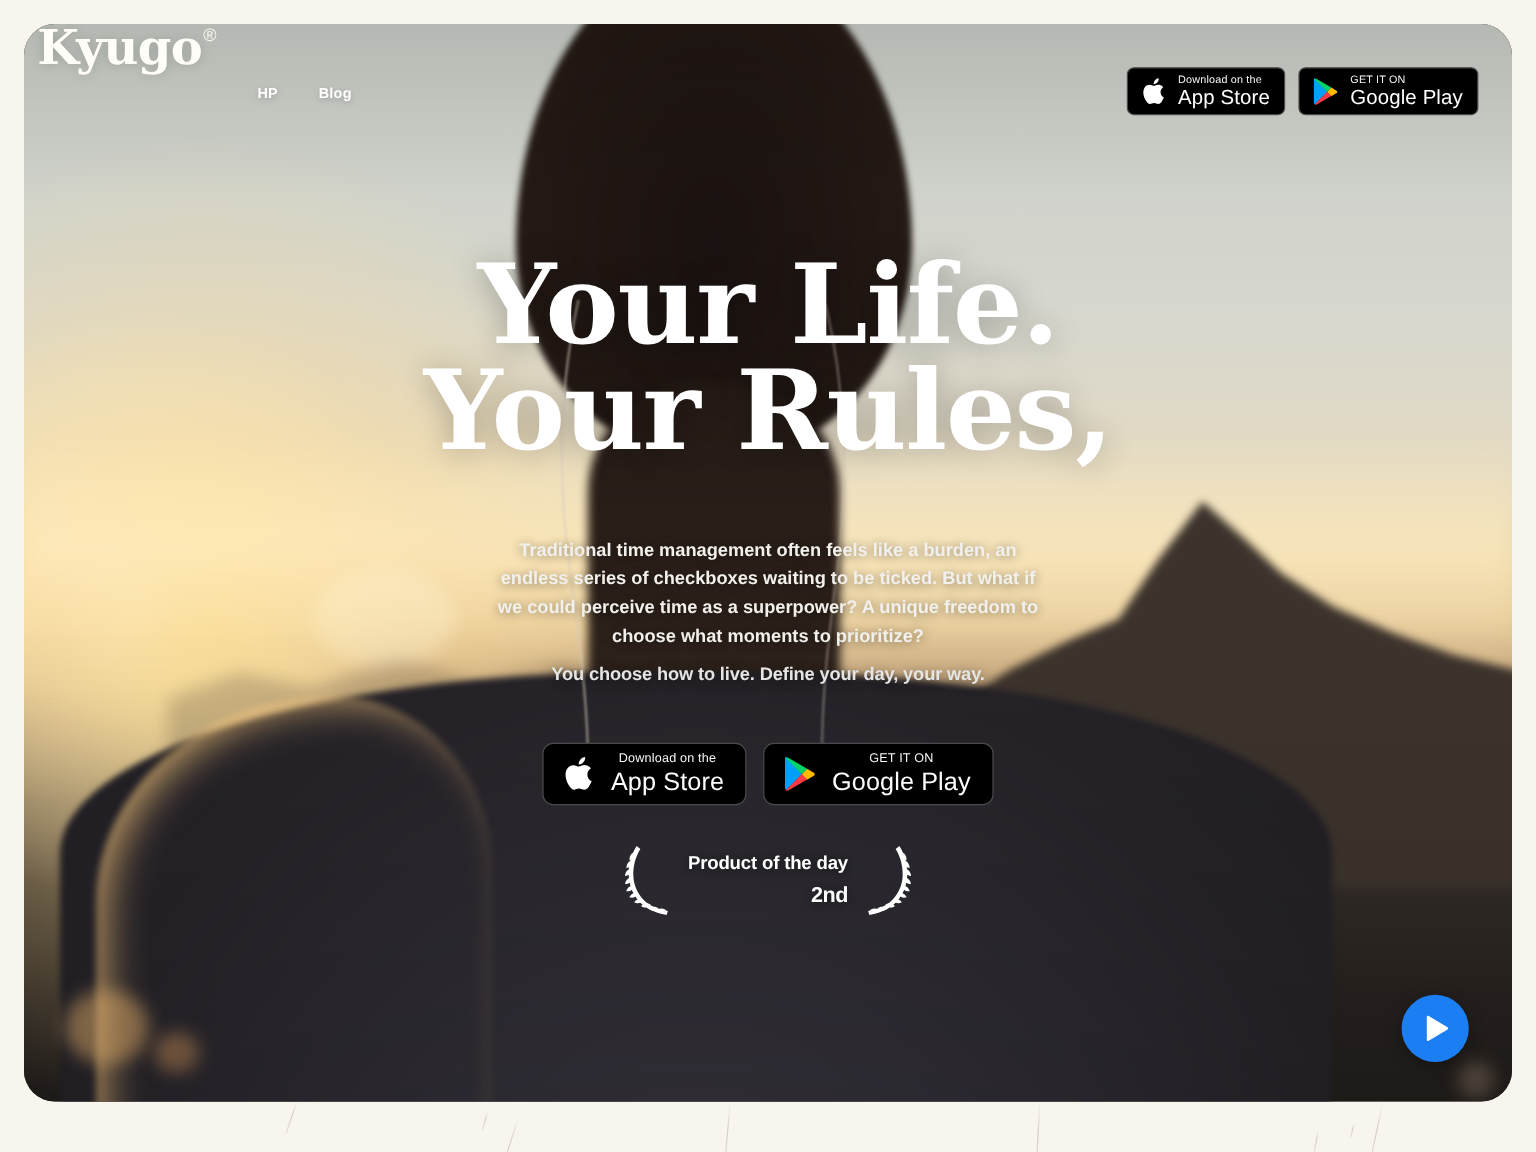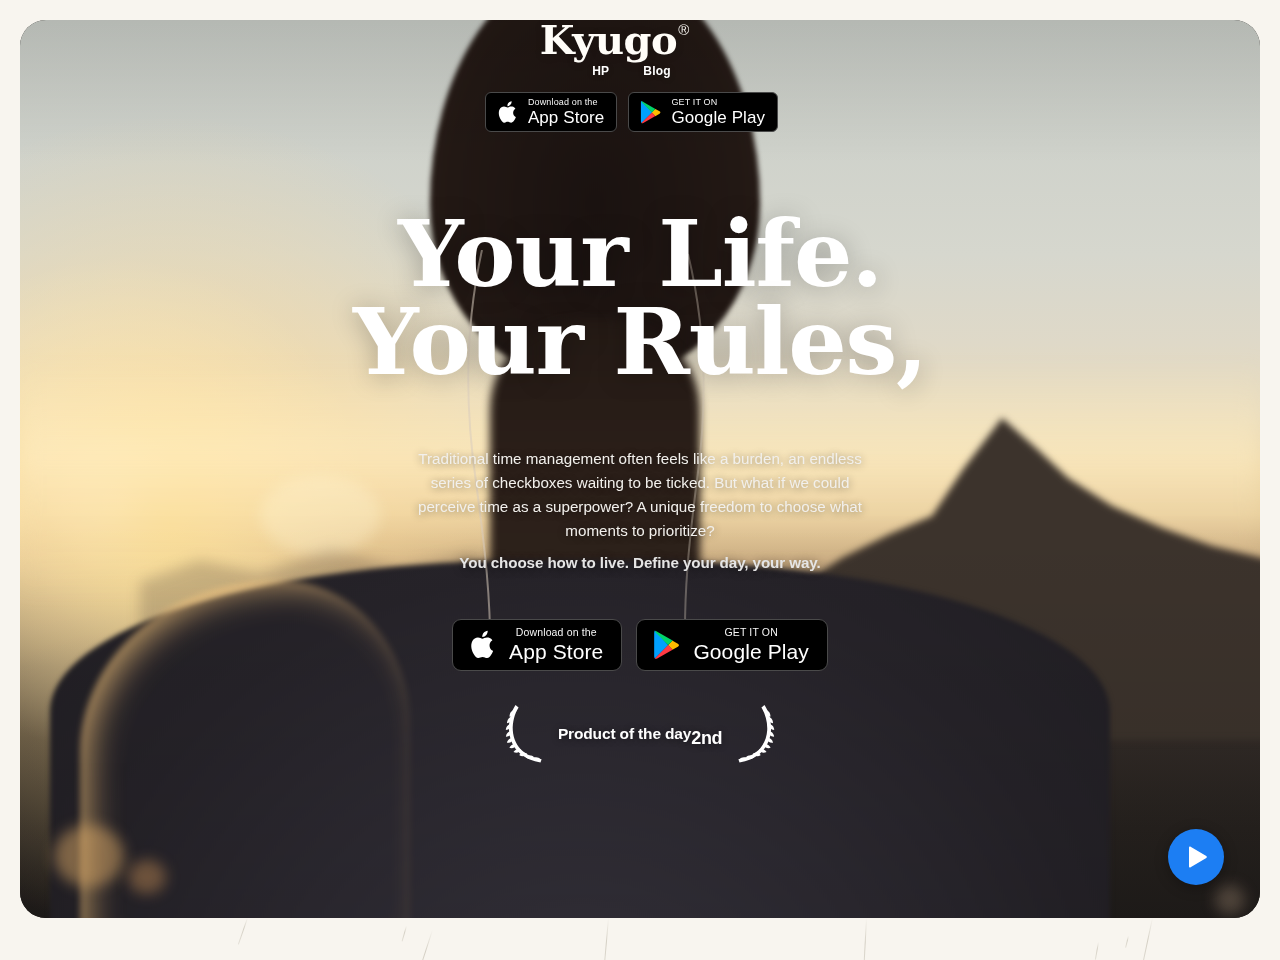--- a/index.html
+++ b/index.html
@@ -178,24 +178,22 @@
       linear-gradient(to bottom, rgba(0,0,0,0.10) 0%, rgba(0,0,0,0.0) 16%, rgba(0,0,0,0.0) 56%, rgba(0,0,0,0.12) 100%);
     pointer-events: none;
   }
 
   
   .topbar {
     position: absolute;
     left: 0; right: 0; top: 0;
     height: 112px;
     display: flex;
-    align-items: center;
     padding: 0 28px 0 11px;
     z-index: 6;
-    flex-direction: column;
   }
   .brand {
     display: flex;
     align-items: flex-start;
     color: #fffdf8;
     margin-right: 34px;
     cursor: pointer;
   }
   .brand-name {
     font-family: "DejaVu Serif", "Liberation Serif", serif;
@@ -283,21 +281,21 @@
     text-shadow: 0 2px 26px rgba(0,0,0,0.28);
   }
   .headline span { display: block; }
 
   .subcopy {
     margin-top: 60px;
     width: 470px;
     color: #f2f0ec;
     font-size: 15.2px;
     line-height: 1.58;
-    font-weight: 400;
+    font-weight: 700;
     text-shadow: 0 1px 9px rgba(0,0,0,0.48);
   }
   .subcopy-bold {
     margin-top: 11px;
     color: #e5e5e5;
     font-size: 15.2px;
     font-weight: 700;
     letter-spacing: -0.1px;
     text-shadow: 0 1px 9px rgba(0,0,0,0.5);
   }
@@ -312,21 +310,21 @@
   
   .award {
     margin-top: 32px;
     display: flex;
     align-items: center;
     justify-content: center;
     gap: 12px;
     color: #fff;
   }
   .laurel { width: 44px; height: 62px; flex: none; }
-  .award-text { display: flex; flex-direction: row; align-items: center; line-height: 1; }
+  .award-text { display: flex; flex-direction: column; align-items: flex-end; line-height: 1; }
   .award-label { font-size: 15.5px; font-weight: 700; letter-spacing: -0.15px; text-shadow: 0 1px 7px rgba(0,0,0,0.45); }
   .award-rank  { font-size: 18px; font-weight: 700; margin-top: 9px; letter-spacing: -0.4px; text-shadow: 0 1px 7px rgba(0,0,0,0.45); }
 
   
   .play-fab {
     position: absolute;
     left: 1168px;
     top: 829px;
     width: 56px;
     height: 56px;

